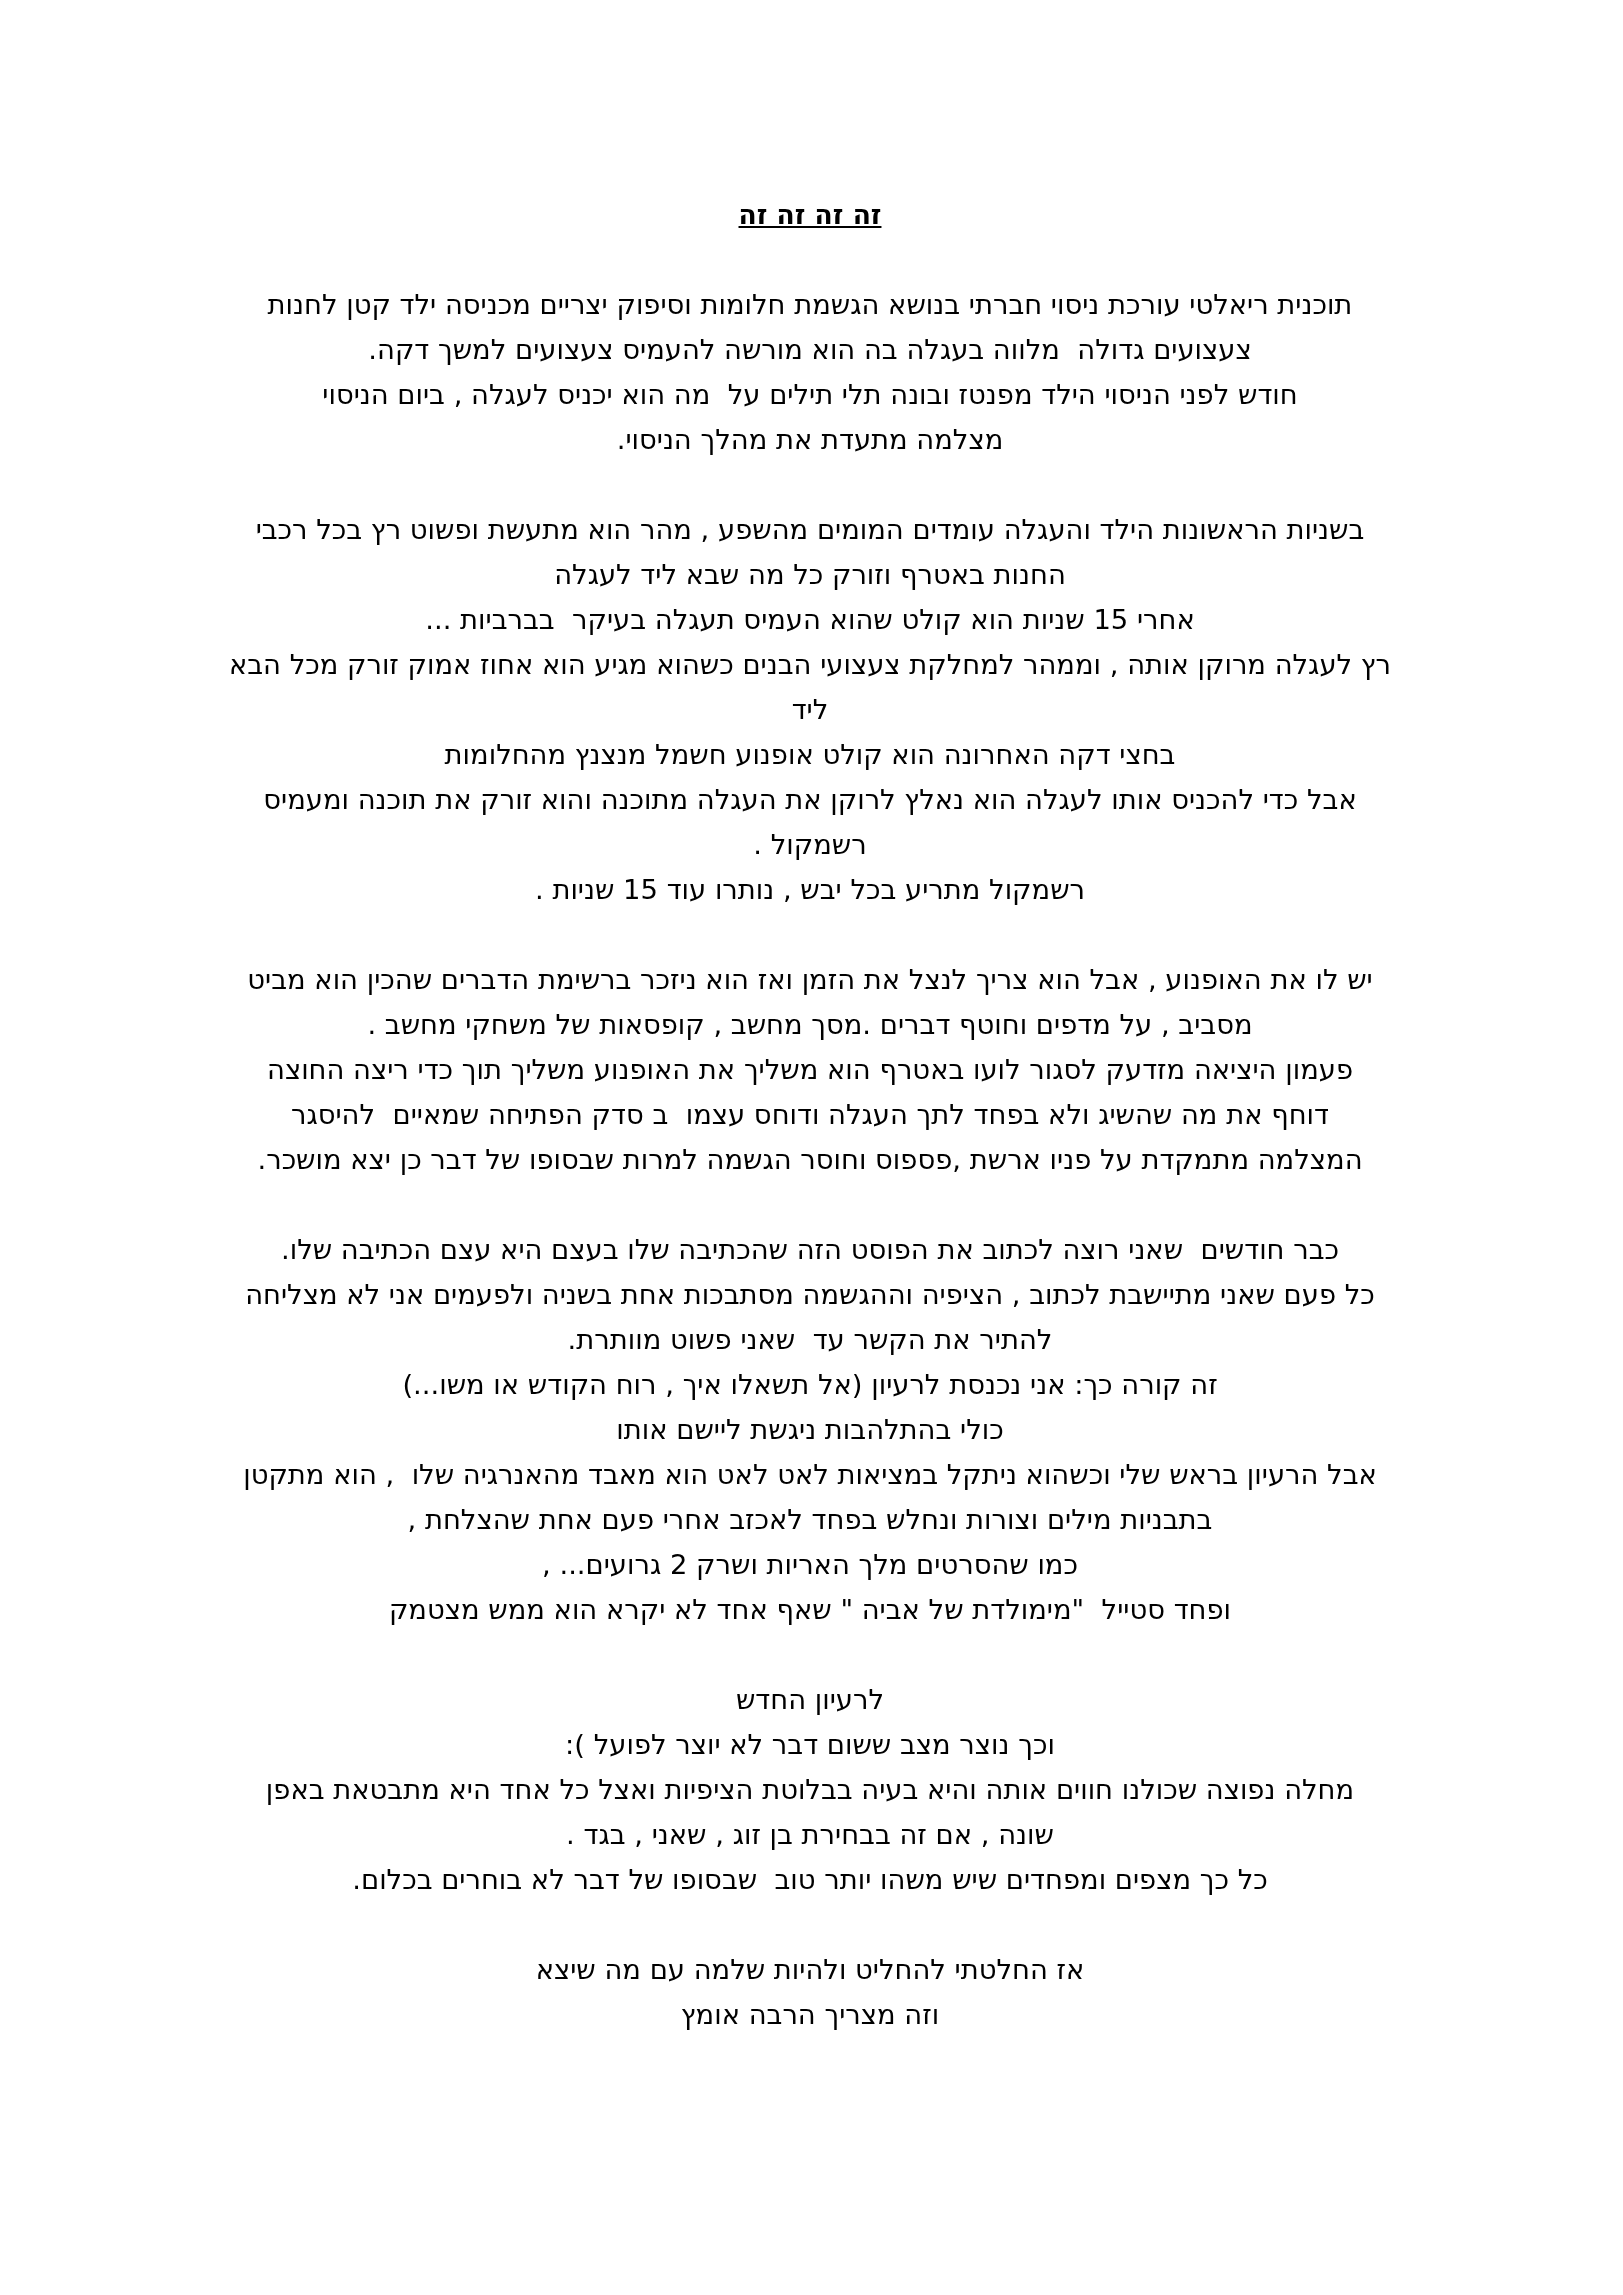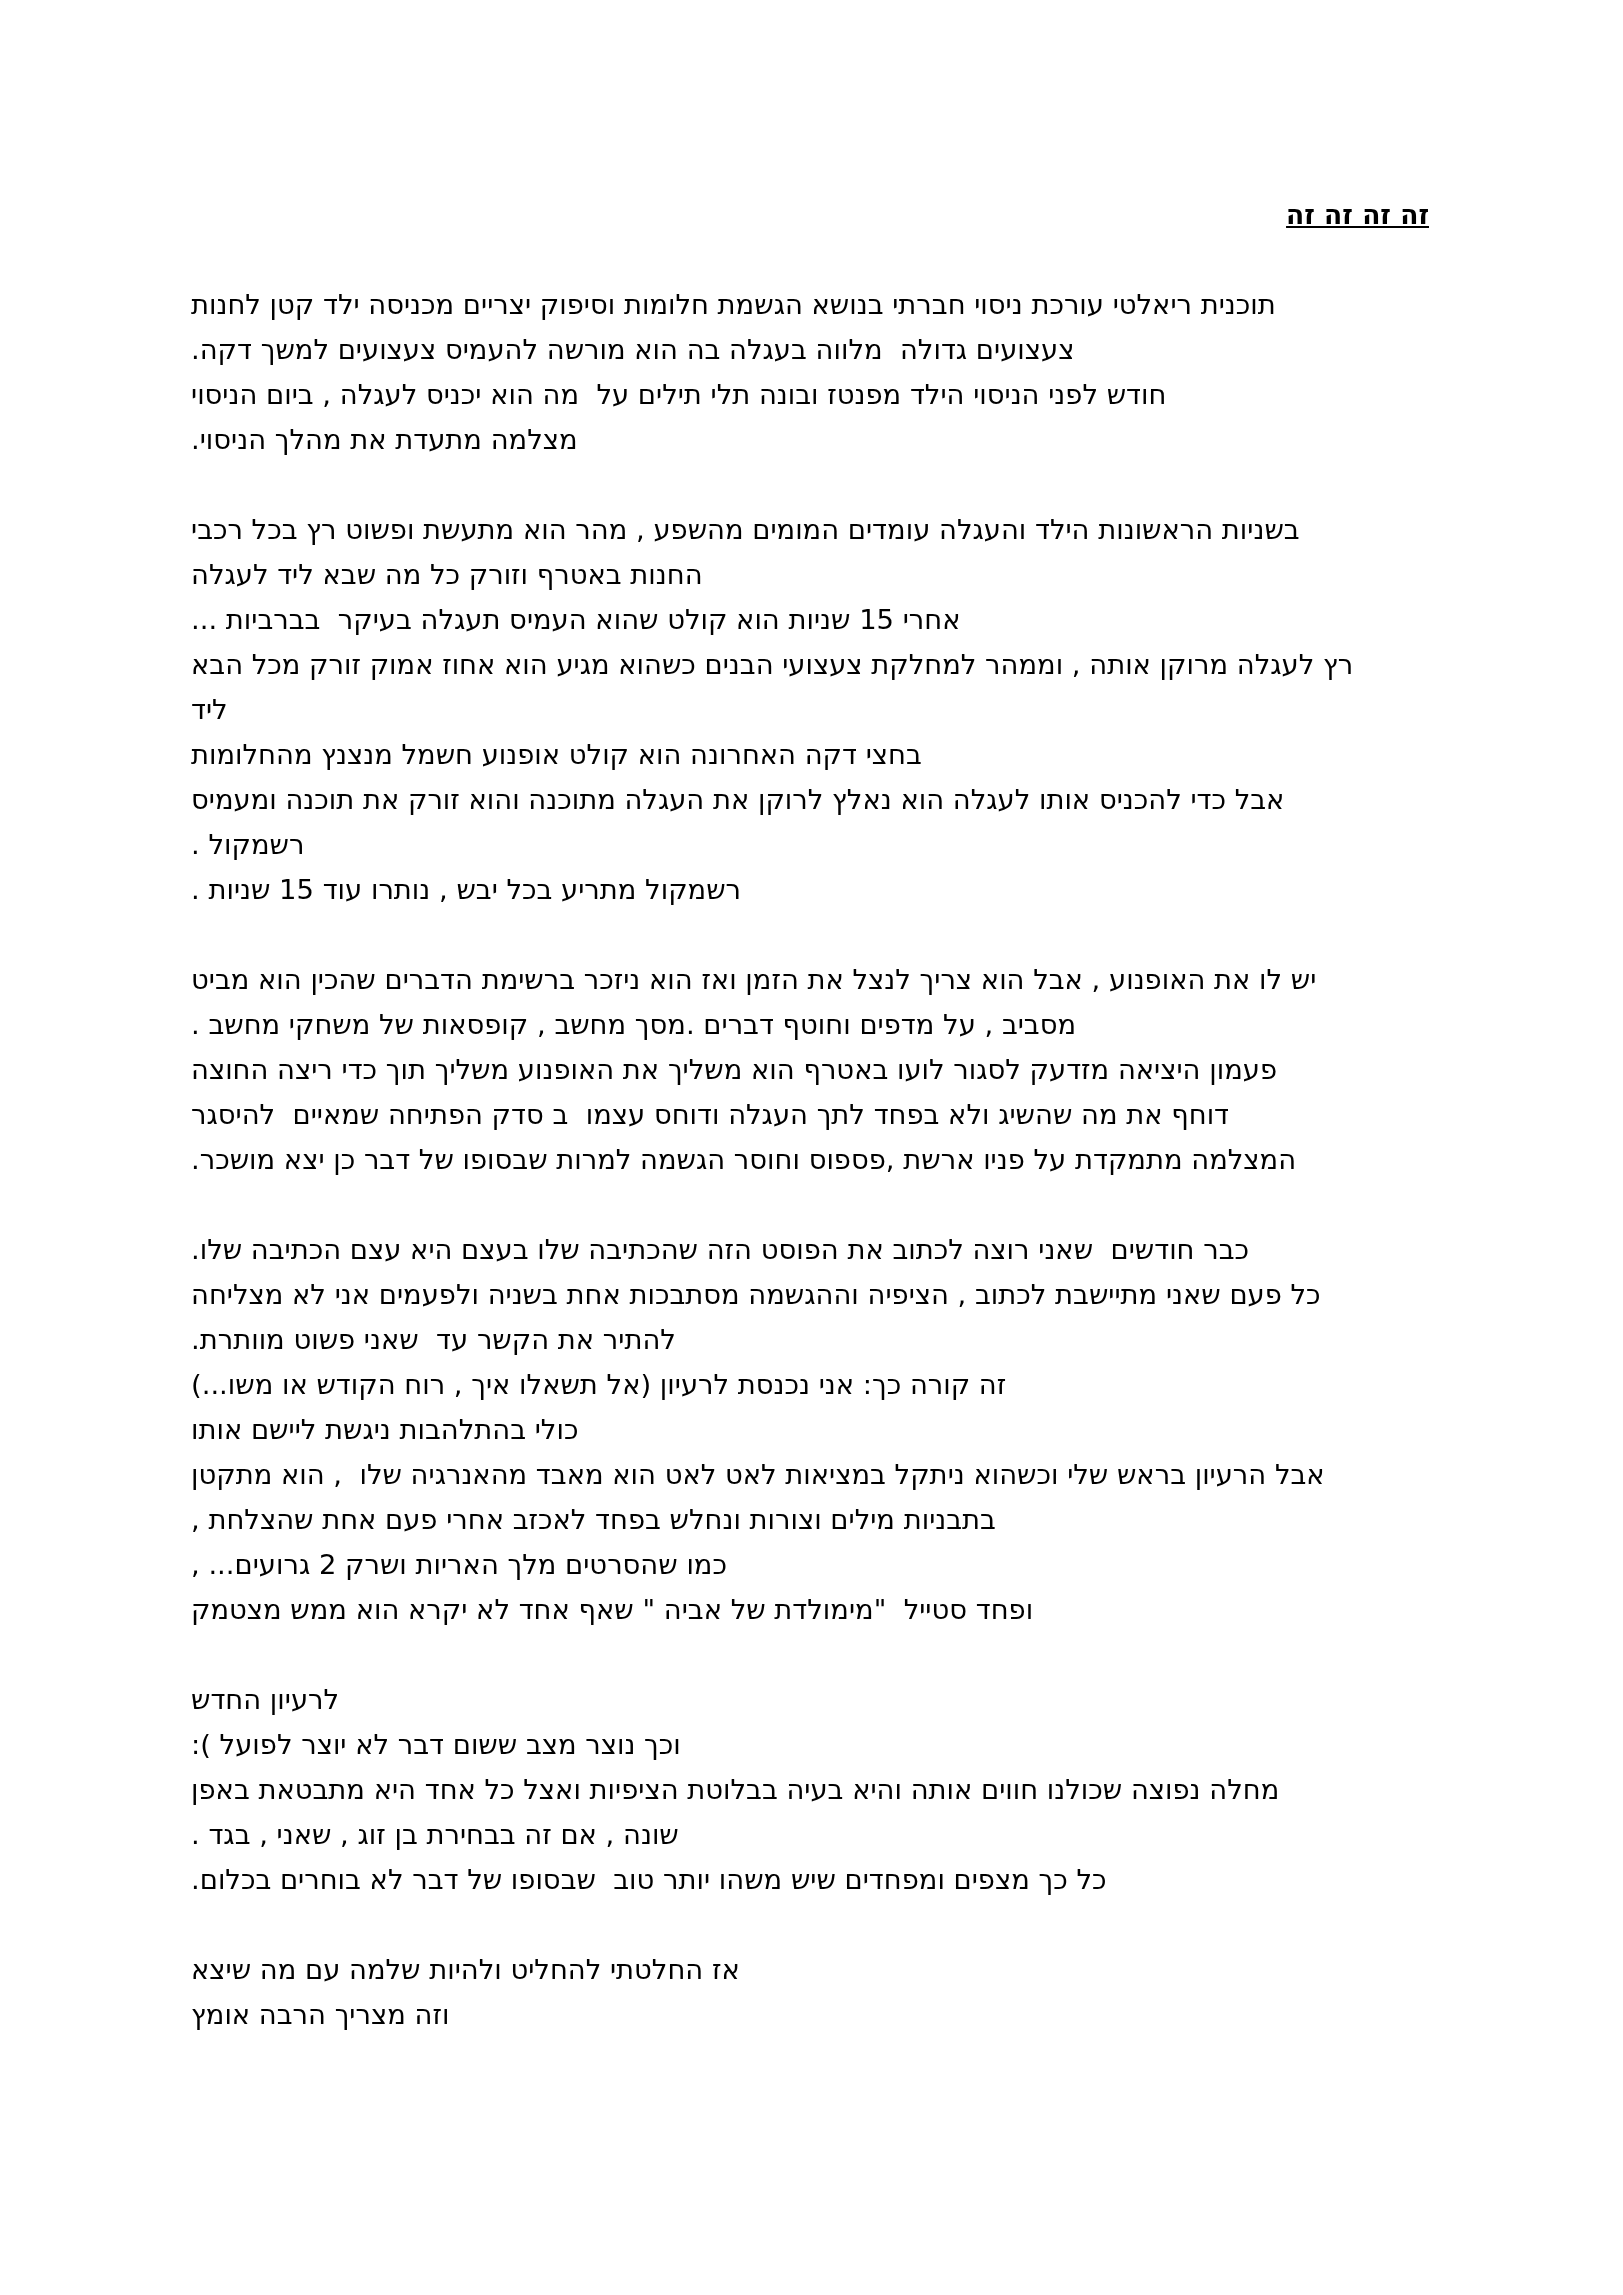--- a/index.html
+++ b/index.html
@@ -12,38 +12,39 @@
     width: 1623px;
     min-height: 2296px;
     box-sizing: border-box;
     background: #ffffff;
     padding: 192px 194px 59px 191px;
     direction: rtl;
     font-family: "DejaVu Sans", "Liberation Sans", sans-serif;
     color: #000000;
   }
   .doc-title {
+    text-align: center;
     font-size: 26.5px;
     font-weight: bold;
     text-decoration: underline;
     line-height: 45px;
     margin: 0 0 45px 0;
     white-space: pre;
   }
   .para {
     margin: 0 0 45px 0;
   }
   .para:last-child {
     margin-bottom: 0;
     margin-top: 17px;
   }
   .line {
     font-size: 27.4px;
     line-height: 45px;
-    text-align: left;
+    text-align: center;
     white-space: pre;
   }
 </style>
 </head>
 <body>
 
 <div class="page">
   <h1 class="doc-title">זה זה זה זה</h1>
   <div>
       <div class="para">

